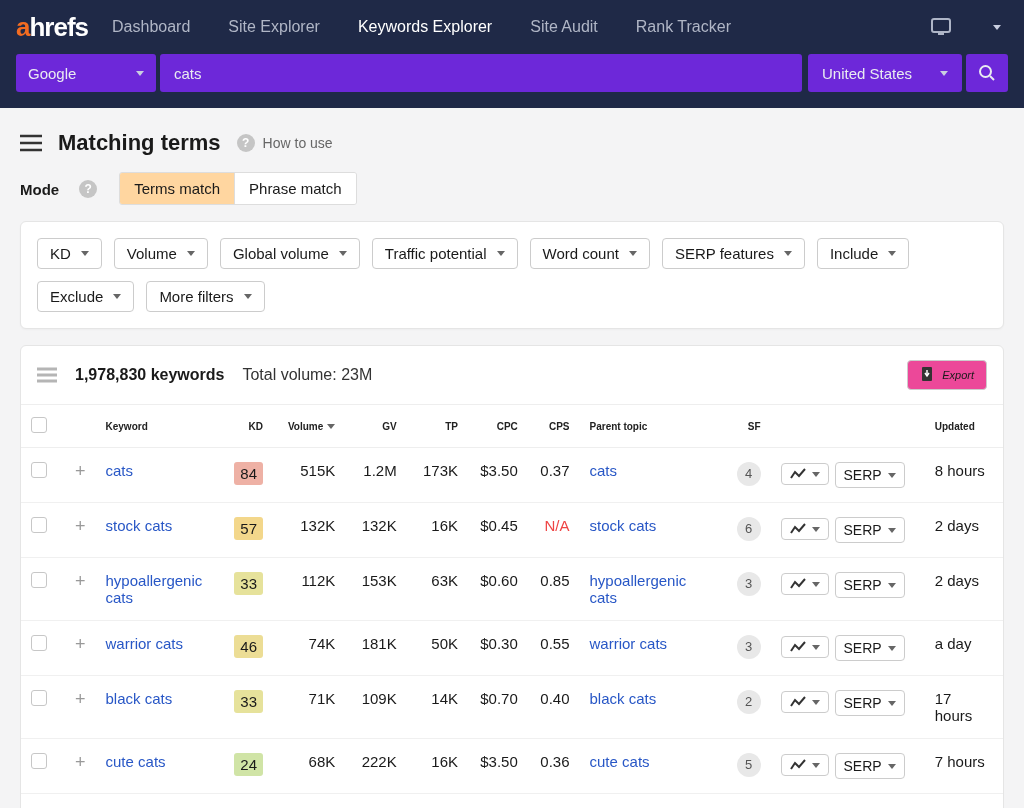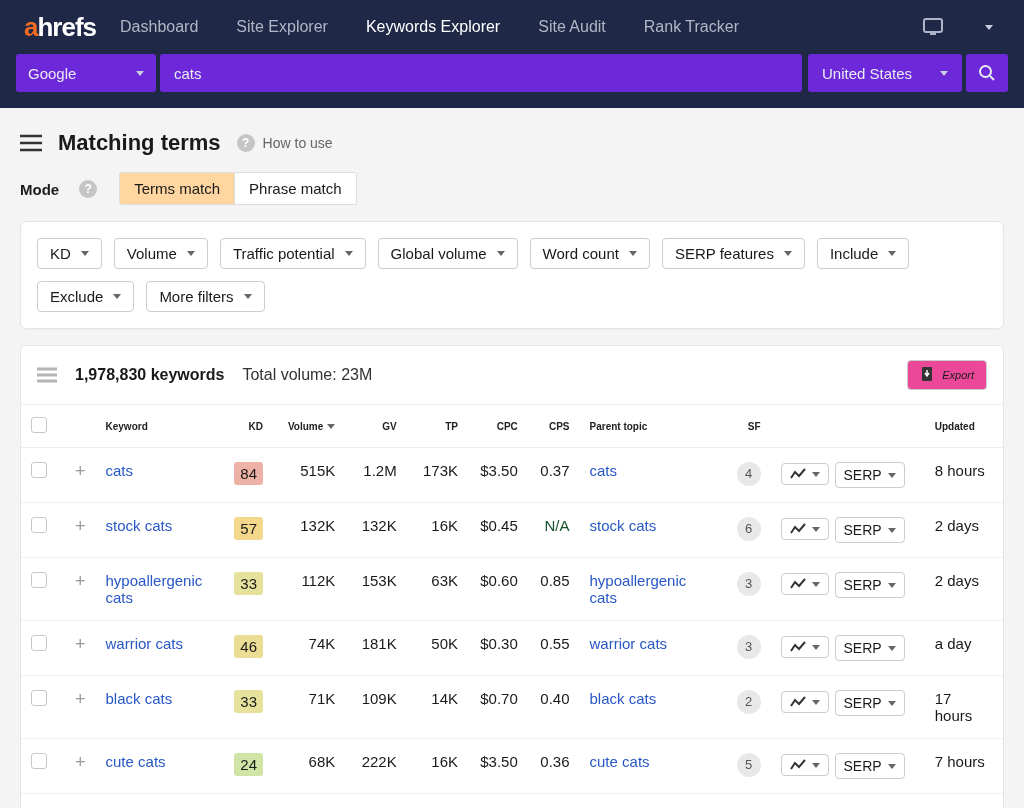--- a/index.html
+++ b/index.html
@@ -8,21 +8,21 @@
     font-family: -apple-system, BlinkMacSystemFont, "Segoe UI", Helvetica, Arial, sans-serif;
     font-size: 14px;
     background: #f4f4f5;
     color: #1a1a1a;
     width: 1024px;
   }
   
   .topnav {
     background: #1f2947;
     color: #9aa2b4;
-    padding: 0 24px;
+    padding: 0 16px;
     height: 54px;
     display: flex;
     align-items: center;
   }
   .logo {
     font-size: 26px;
     font-weight: 700;
     letter-spacing: -1px;
     margin-right: 24px;
     color: #fff;
@@ -161,21 +161,21 @@
   .col-kd { width:44px; }
   .col-vol { width:74px; }
   .col-gv { width:62px; }
   .col-tp { width:62px; }
   .col-cpc { width:60px; }
   .col-cps { width:52px; }
   .col-parent { width:150px; }
   .col-sf { width:40px; }
   .col-actions { width:160px; }
   .col-updated { width:80px; }
-  .muted { color:#14532d; }
+  .muted { color:#ef4444; }
   svg { display:block; }
 </style>
 </head>
 <body>
 
 <div class="topnav">
   <div class="logo">
     <span class="a1">a</span><span class="rest">hrefs</span>
   </div>
   <div id="nav-items" style="display:flex;gap:16px;">
@@ -247,25 +247,25 @@
   <div class="filters" id="filters">
       <div class="filter">
         <span>KD</span>
         <span class="caret-down dark"></span>
       </div>
       <div class="filter">
         <span>Volume</span>
         <span class="caret-down dark"></span>
       </div>
       <div class="filter">
+        <span>Global volume</span>
+        <span class="caret-down dark"></span>
+      </div>
+      <div class="filter">
         <span>Traffic potential</span>
-        <span class="caret-down dark"></span>
-      </div>
-      <div class="filter">
-        <span>Global volume</span>
         <span class="caret-down dark"></span>
       </div>
       <div class="filter">
         <span>Word count</span>
         <span class="caret-down dark"></span>
       </div>
       <div class="filter">
         <span>SERP features</span>
         <span class="caret-down dark"></span>
       </div>

